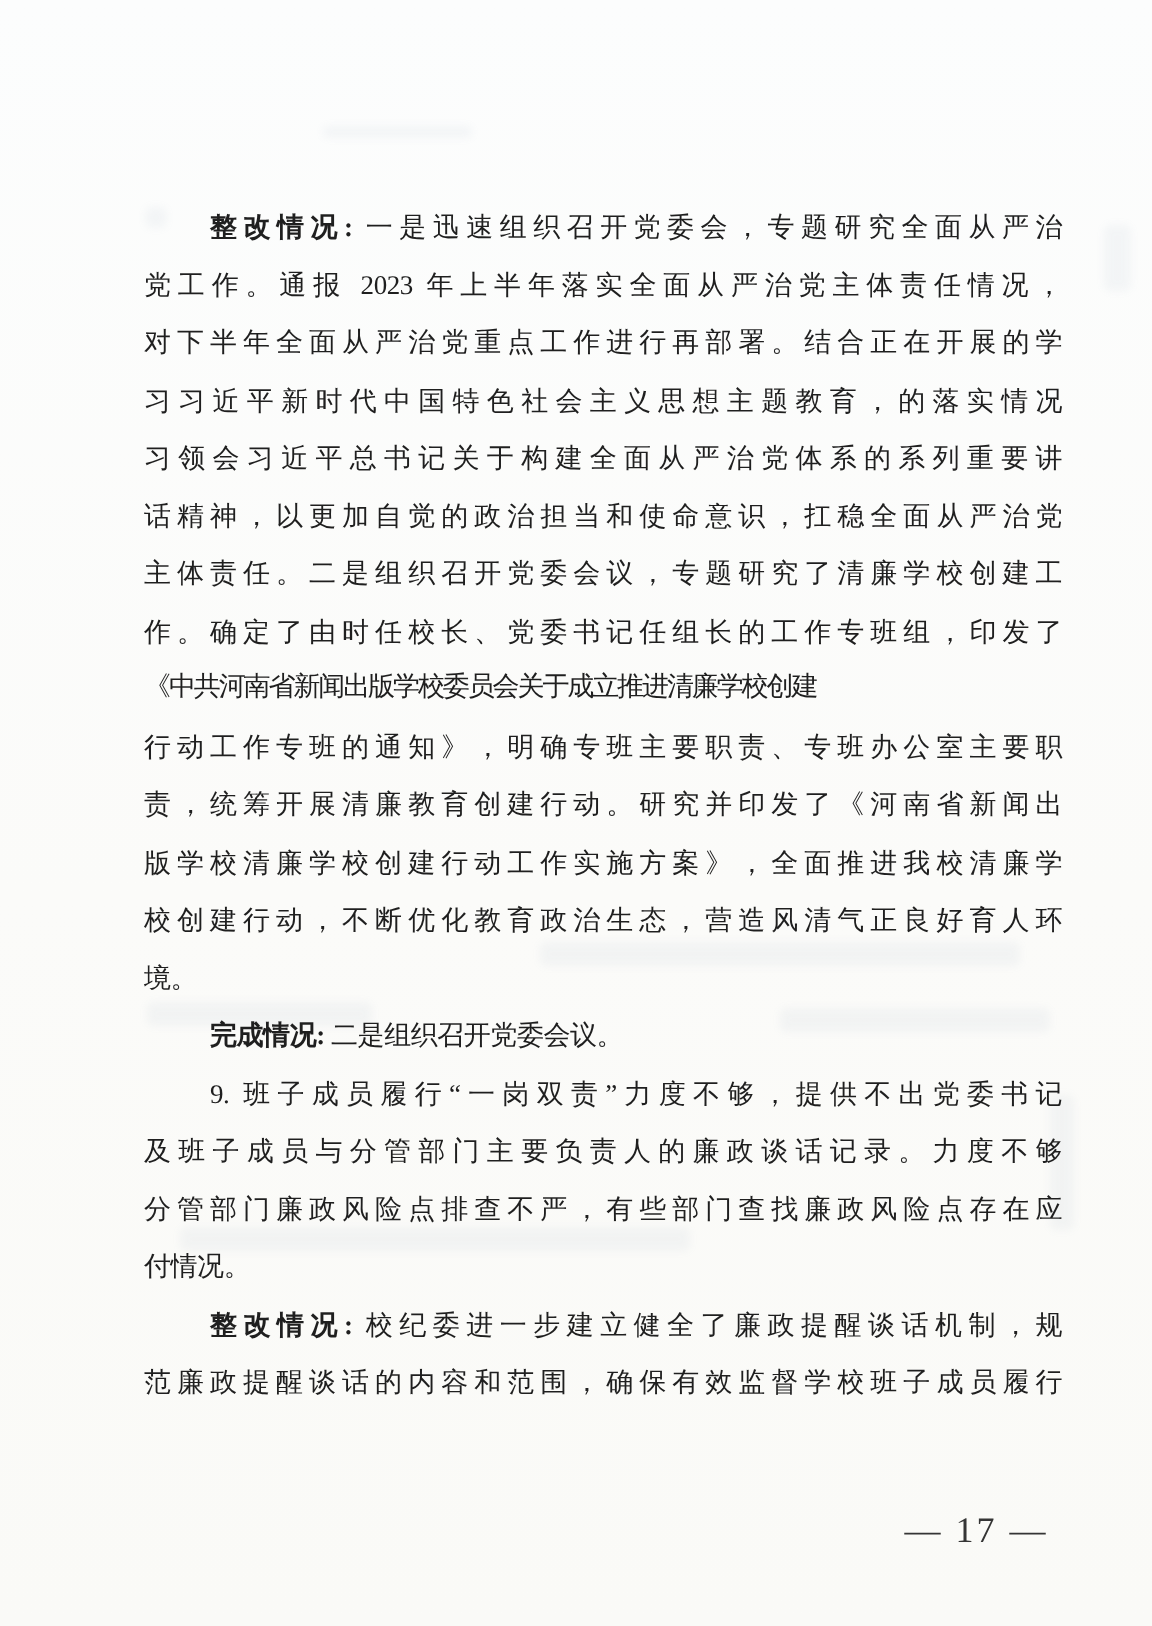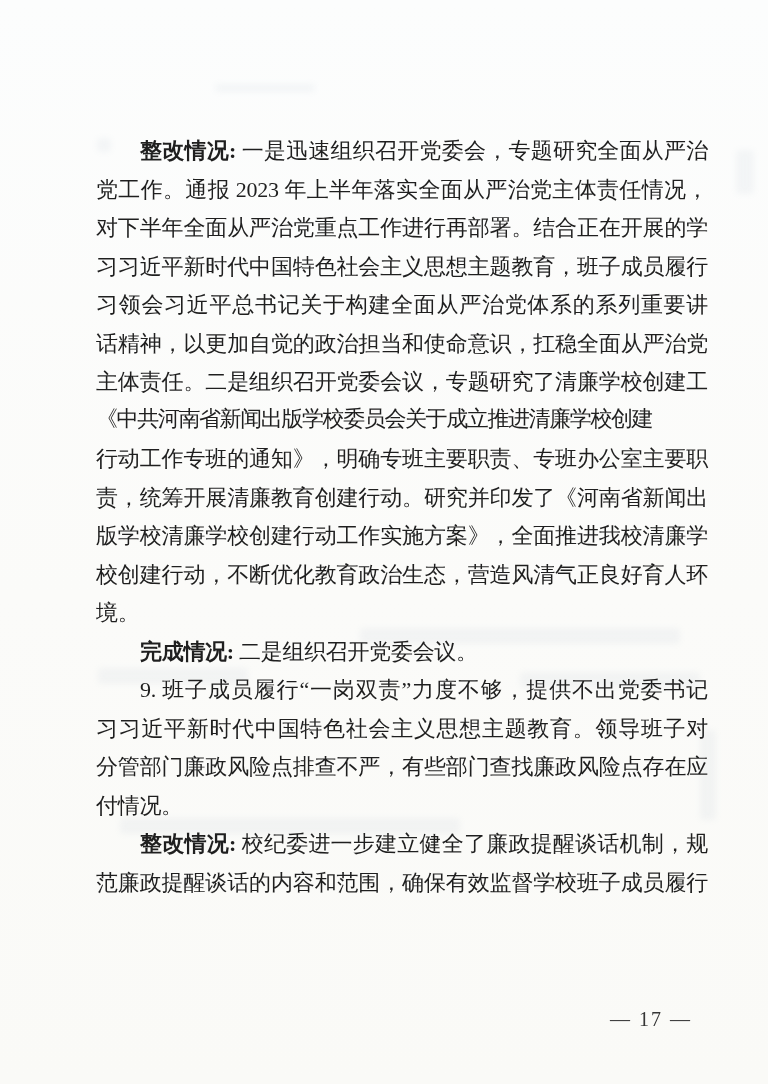--- a/index.html
+++ b/index.html
@@ -16,21 +16,21 @@
     overflow: hidden;
     font-family: "Liberation Serif", "DejaVu Serif", serif;
   }
   .textblock {
     position: absolute;
     left: 96px;
     top: 132px;
     width: 612px;
   }
   .line {
-    font-size: 22px;
+    font-size: 18px;
     line-height: 38.5px;
     letter-spacing: -0.3px;
     color: #1f1f1f;
     text-align: justify;
     text-align-last: justify;
     white-space: nowrap;
   }
   .line.noj {
     text-align-last: left;
   }
@@ -43,21 +43,21 @@
   }
   .lbl {
     font-weight: bold;
   }
   .pagenum {
     position: absolute;
     top: 1008px;
     left: 586px;
     width: 130px;
     text-align: center;
-    font-size: 20px;
+    font-size: 24px;
     letter-spacing: 2px;
     color: #353535;
   }
   
   .smudge {
     position: absolute;
     background: #8fa0b6;
     opacity: 0.08;
     filter: blur(3px);
     border-radius: 4px;
@@ -75,33 +75,34 @@
   <div class="smudge" style="left:360px; top:628px; width:320px; height:16px;"></div>
   <div class="smudge" style="left:98px; top:668px; width:150px; height:16px;"></div>
   <div class="smudge" style="left:520px; top:672px; width:180px; height:16px;"></div>
   <div class="smudge" style="left:120px; top:818px; width:340px; height:16px;"></div>
   <div class="smudge" style="left:700px; top:730px; width:16px; height:90px;"></div>
 
   <div class="textblock">
     <div class="line indent"><b class="lbl">整改情况:</b><span> 一是迅速组织召开党委会，专题研究全面从严治</span></div>
     <div class="line"><span>党工作。通报 2023 年上半年落实全面从严治党主体责任情况，</span></div>
     <div class="line"><span>对下半年全面从严治党重点工作进行再部署。结合正在开展的学</span></div>
-    <div class="line"><span>习习近平新时代中国特色社会主义思想主题教育，班子成员履行</span></div>
+    <div class="line"><span>习习近平新时代中国特色社会主义思想主题教育，的落实情况</span></div>
     <div class="line"><span>习领会习近平总书记关于构建全面从严治党体系的系列重要讲</span></div>
     <div class="line"><span>话精神，以更加自觉的政治担当和使命意识，扛稳全面从严治党</span></div>
     <div class="line"><span>主体责任。二是组织召开党委会议，专题研究了清廉学校创建工</span></div>
+    <div class="line"><span>作。确定了由时任校长、党委书记任组长的工作专班组，印发了</span></div>
     <div class="line noj tight"><span>《中共河南省新闻出版学校委员会关于成立推进清廉学校创建</span></div>
     <div class="line"><span>行动工作专班的通知》，明确专班主要职责、专班办公室主要职</span></div>
     <div class="line"><span>责，统筹开展清廉教育创建行动。研究并印发了《河南省新闻出</span></div>
     <div class="line"><span>版学校清廉学校创建行动工作实施方案》，全面推进我校清廉学</span></div>
     <div class="line"><span>校创建行动，不断优化教育政治生态，营造风清气正良好育人环</span></div>
     <div class="line noj"><span>境。</span></div>
     <div class="line indent noj"><b class="lbl">完成情况:</b><span> 二是组织召开党委会议。</span></div>
     <div class="line indent"><span>9. 班子成员履行“一岗双责”力度不够，提供不出党委书记</span></div>
-    <div class="line"><span>习习近平新时代中国特色社会主义思想主题教育。领导班子对</span></div>
+    <div class="line"><span>及班子成员与分管部门主要负责人的廉政谈话记录。力度不够</span></div>
     <div class="line"><span>分管部门廉政风险点排查不严，有些部门查找廉政风险点存在应</span></div>
     <div class="line noj"><span>付情况。</span></div>
     <div class="line indent"><b class="lbl">整改情况:</b><span> 校纪委进一步建立健全了廉政提醒谈话机制，规</span></div>
     <div class="line"><span>范廉政提醒谈话的内容和范围，确保有效监督学校班子成员履行</span></div>
   </div>
 
   <div class="pagenum">— 17 —</div>
 
 </div>
 

